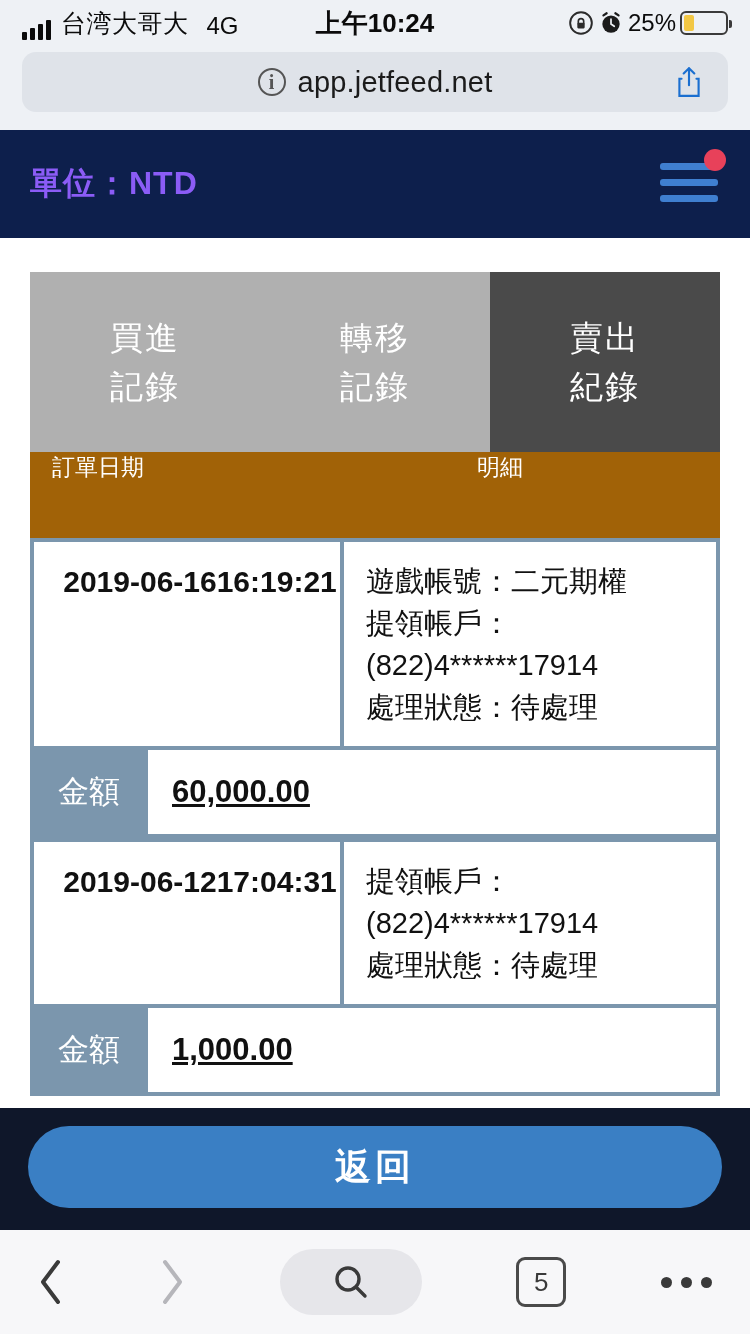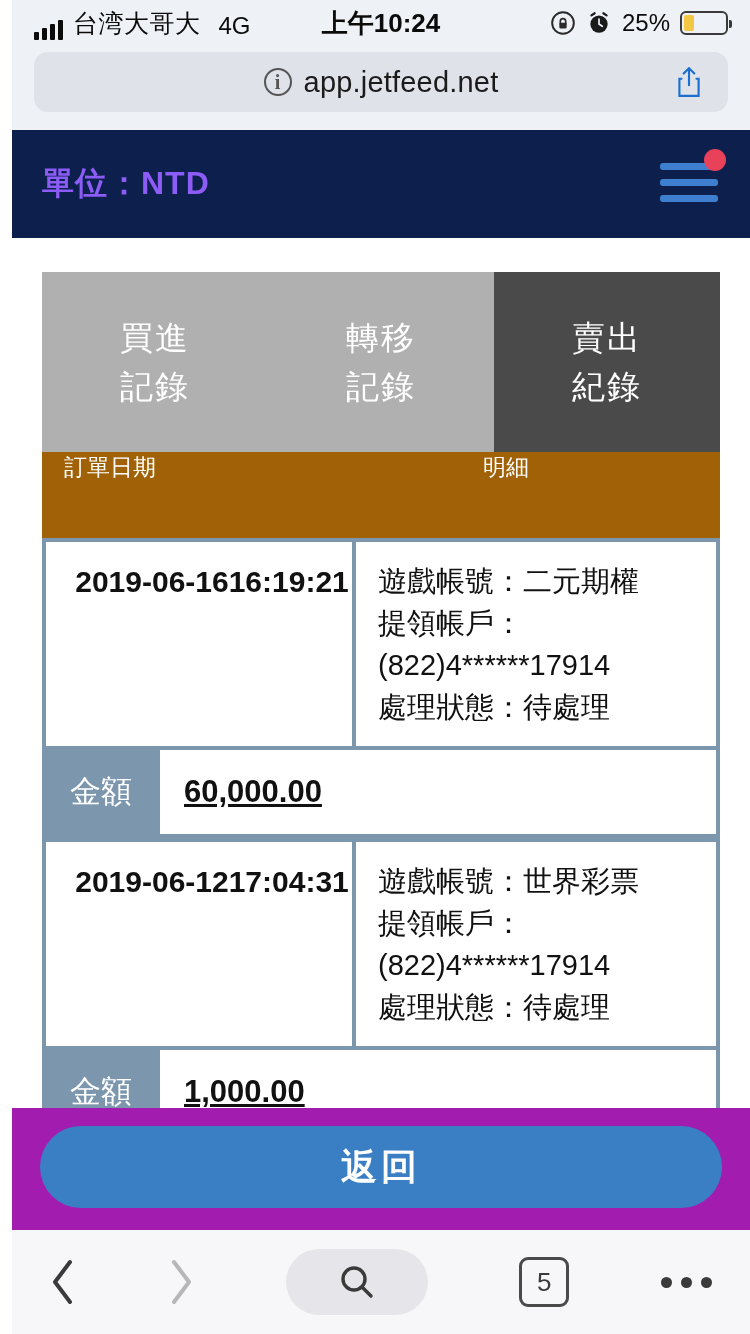--- a/index.html
+++ b/index.html
@@ -7,21 +7,20 @@
     width: 750px; height: 1334px;
     font-family: "Liberation Sans", "DejaVu Sans", sans-serif;
     background: #ffffff;
     overflow: hidden;
   }
   .phone {
     position: relative;
     width: 750px; height: 1334px;
     display: flex; flex-direction: column;
     background: #ffffff;
-    padding-left: 12px;
   }
 
   
   .statusbar {
     height: 46px;
     background: #eef1f5;
     display: flex; align-items: center;
     padding: 0 22px;
     color: #0b0b0b;
     font-size: 25px;
@@ -35,21 +34,21 @@
   .sig i:nth-child(2) { height: 12px; }
   .sig i:nth-child(3) { height: 16px; }
   .sig i:nth-child(4) { height: 20px; }
   .carrier { font-size: 25px; font-weight: 500; letter-spacing: 0.5px; }
   .net { font-size: 24px; font-weight: 500; margin-left: 8px; }
   .sb-time {
     position: absolute; left: 0; right: 0; text-align: center;
     font-size: 26px; font-weight: 600;
   }
   .sb-right {
-    margin-left: auto; display: flex; align-items: center; gap: 10px;
+    margin-left: auto; display: flex; align-items: center; gap: 4px;
     position: relative; z-index: 2;
   }
   .ic { width: 26px; height: 26px; display: inline-block; }
   .batt-txt { font-size: 24px; font-weight: 500; }
   .batt {
     width: 48px; height: 24px; border: 2px solid #3a3a3a; border-radius: 6px;
     position: relative; padding: 2px;
   }
   .batt::after {
     content: ""; position: absolute; right: -6px; top: 7px;
@@ -138,21 +137,21 @@
     width: 110px; color: #ffffff; font-size: 31px;
     display: flex; align-items: center; justify-content: center;
   }
   .amount-value {
     flex: 1; background: #ffffff; font-size: 31px; font-weight: 700; color: #111;
     display: flex; align-items: center; padding-left: 24px; height: 84px; text-decoration: underline;
   }
 
   
   .footer {
-    background: #a21caf; padding: 18px 28px 22px 28px;
+    background: #0f172a; padding: 18px 28px 22px 28px;
   }
   .back-btn {
     width: 100%; height: 82px; background: #3a7fc4; border: none; border-radius: 42px;
     color: #ffffff; font-size: 36px; font-weight: 700; letter-spacing: 4px;
     font-family: "Liberation Sans", "DejaVu Sans", sans-serif;
   }
 
   
   .toolbar {
     height: 104px; background: #f7f7f9; display: flex; align-items: center;
@@ -270,21 +269,20 @@
         </div>
       </div>
 
       <div class="rowgroup">
         <div class="detail-row">
           <div class="cell-date">
             <span>2019-06-12</span>
             <span>17:04:31</span>
           </div>
           <div class="cell-detail">
-            <div>遊戲帳號：世界彩票</div>
             <div>提領帳戶：</div>
             <div>(822)4******17914</div>
             <div>處理狀態：待處理</div>
           </div>
         </div>
         <div class="amount-row">
           <div class="amount-label">金額</div>
           <div class="amount-value">1,000.00</div>
         </div>
       </div>

